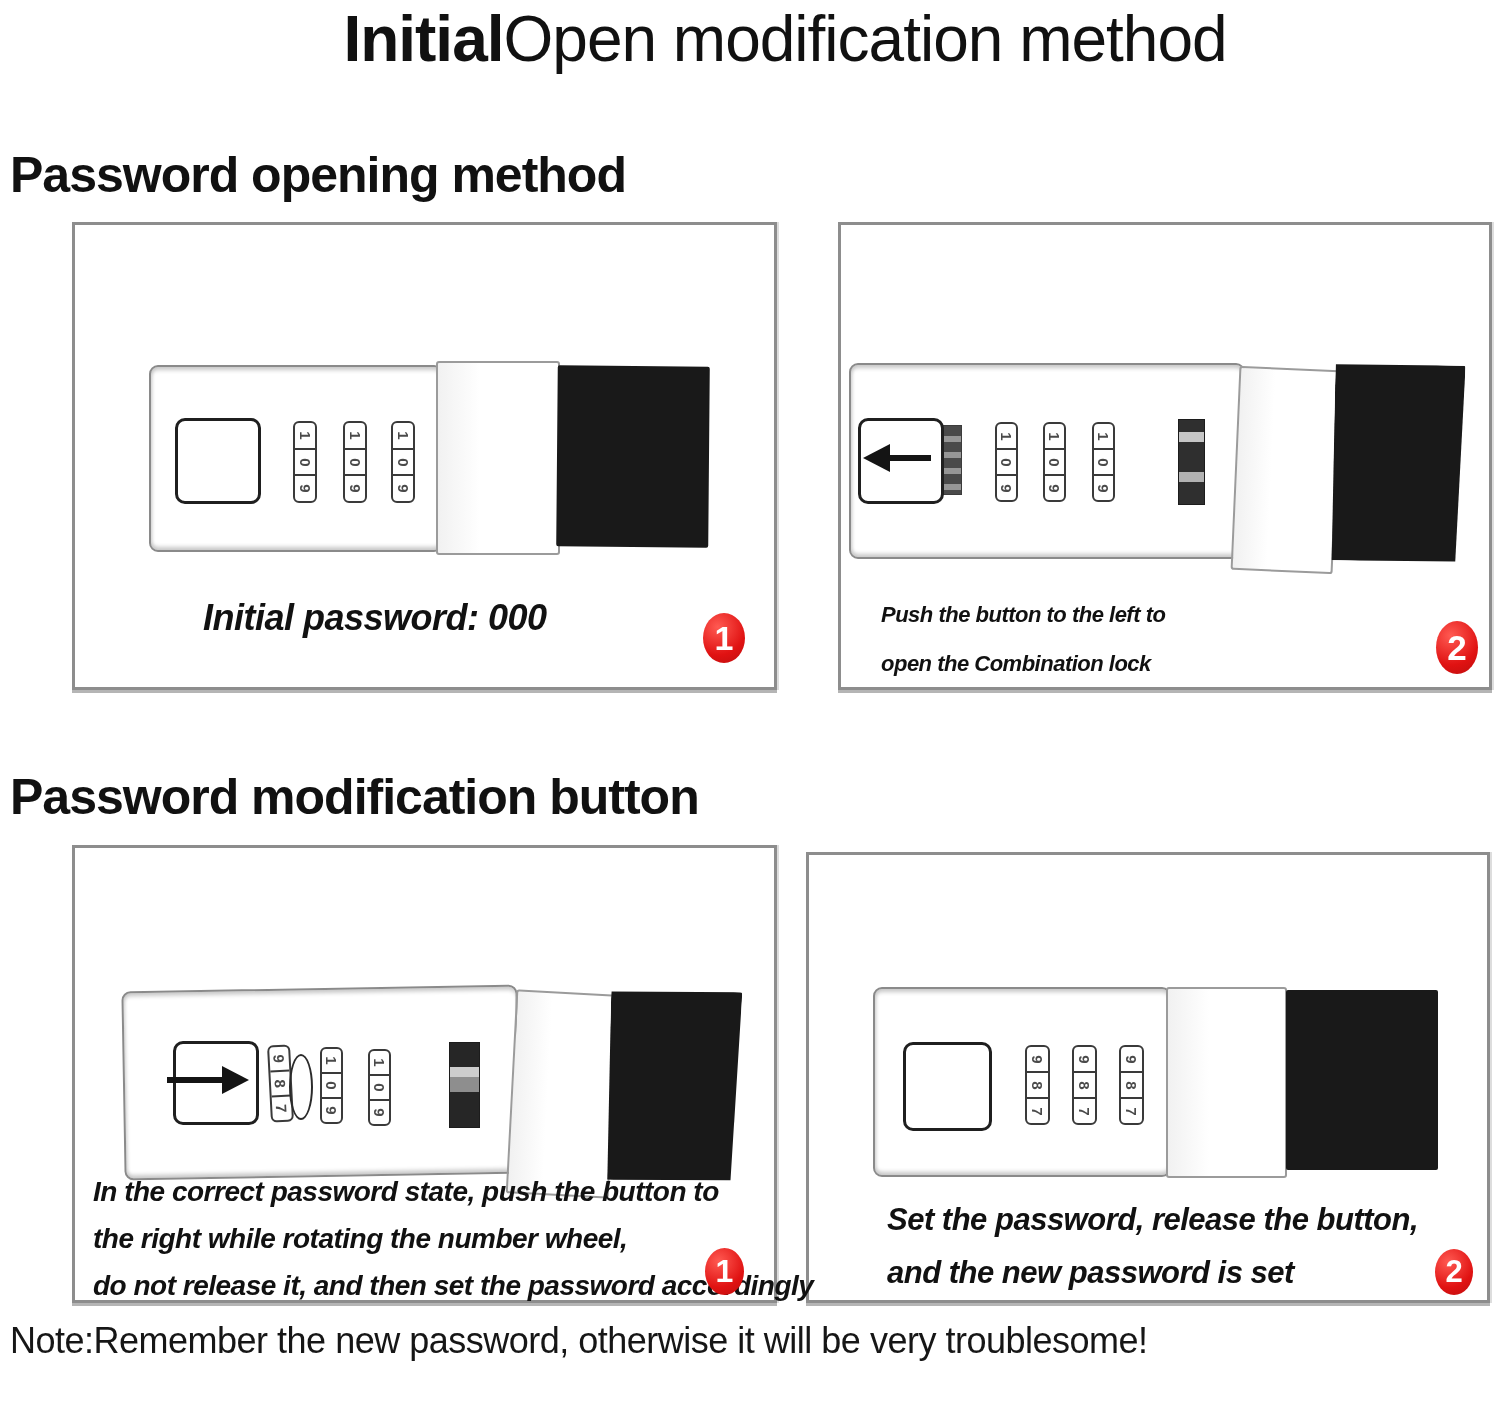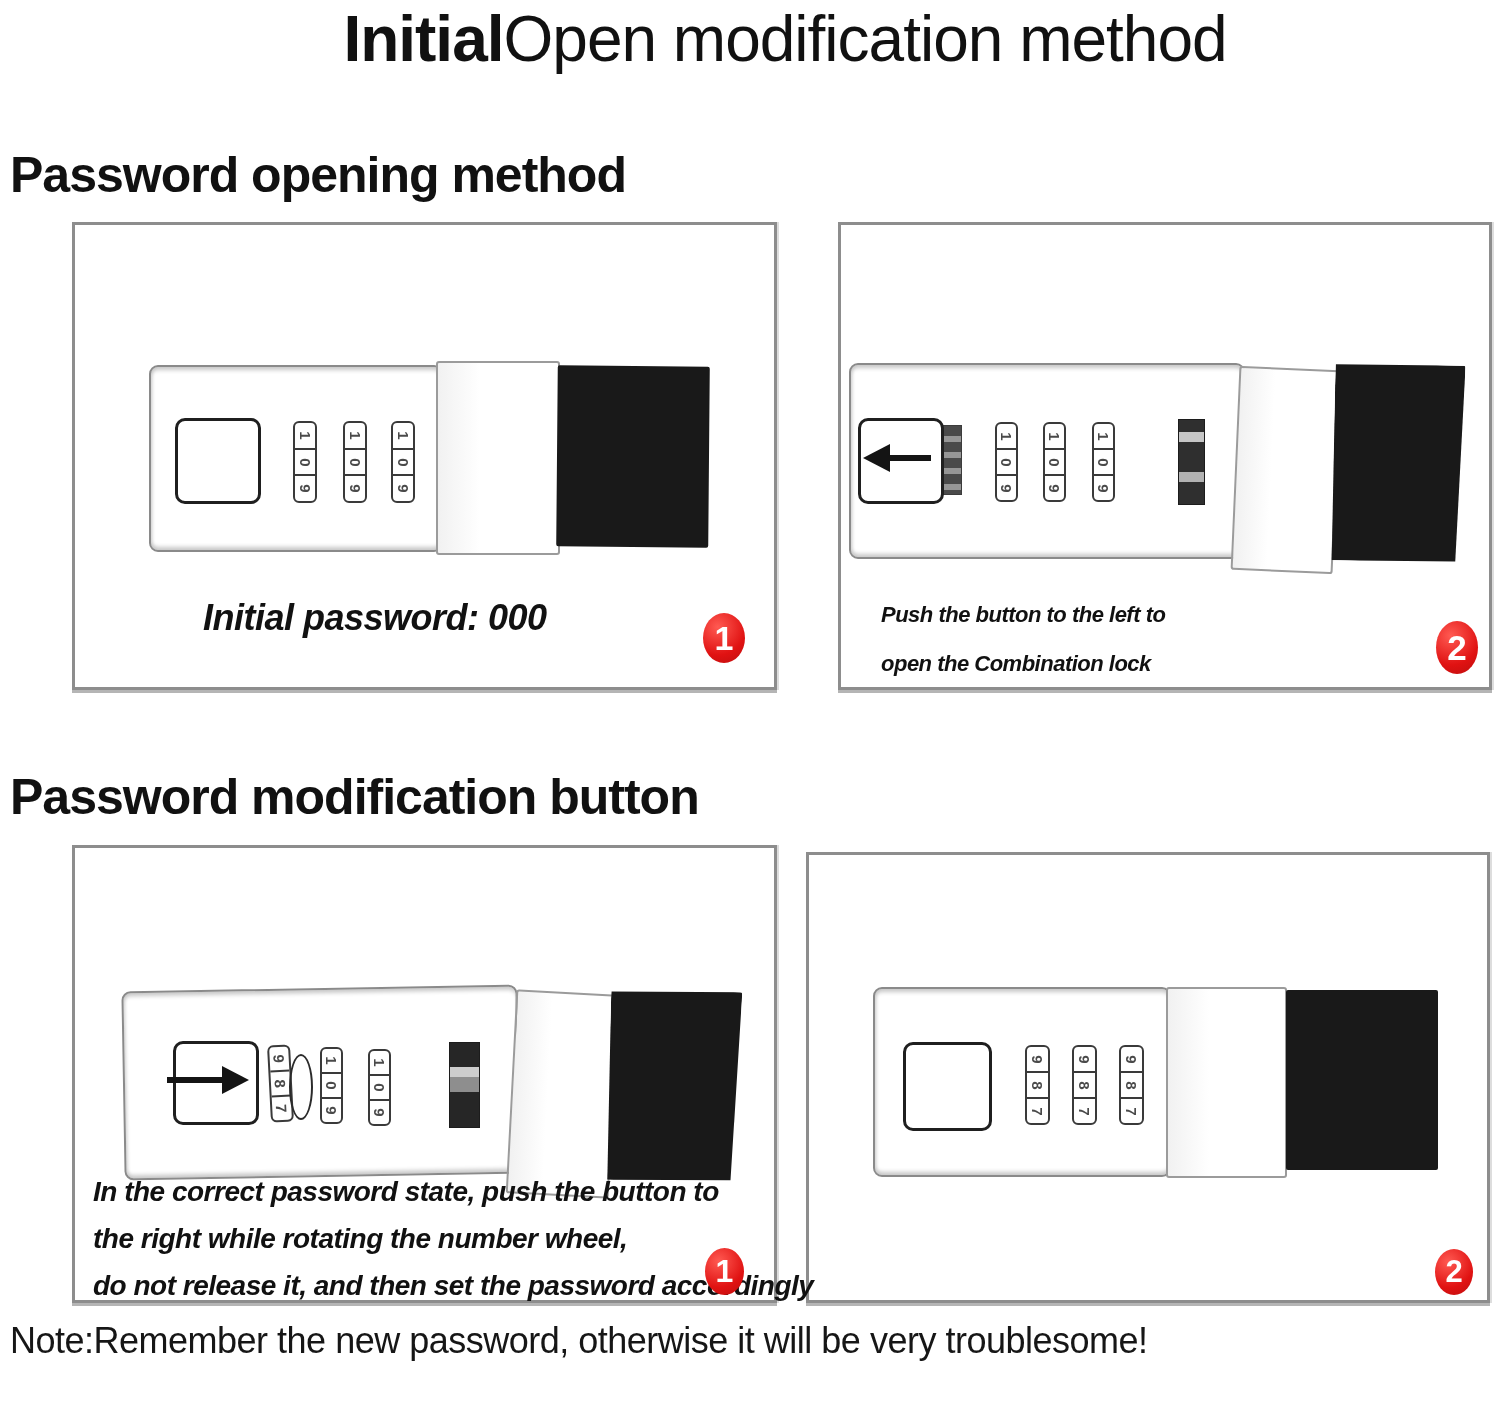--- a/index.html
+++ b/index.html
@@ -283,16 +283,20 @@
         <i class="dg">8</i>
       </span>
     <span class="cell">
         <i class="dg">7</i>
       </span>
   </div>
 
   <div class="slide" style="left:357px;top:132px;width:117px;height:187px;"></div>
   <div class="strap" style="left:477px;top:135px;width:152px;height:180px;"></div>
 
+  <div class="caption" style="left:78px;top:338px;font-size:31px;line-height:53px;">
+    <div>Set the password, release the button,</div>
+    <div>and the new password is set</div>
+  </div>
   <div class="badge" style="left:626px;top:394px;width:38px;height:46px;font-size:31px;">2</div>
 </div>
 
 <div class="note-line">Note:Remember the new password, otherwise it will be very troublesome!</div>
 
 </body></html>

